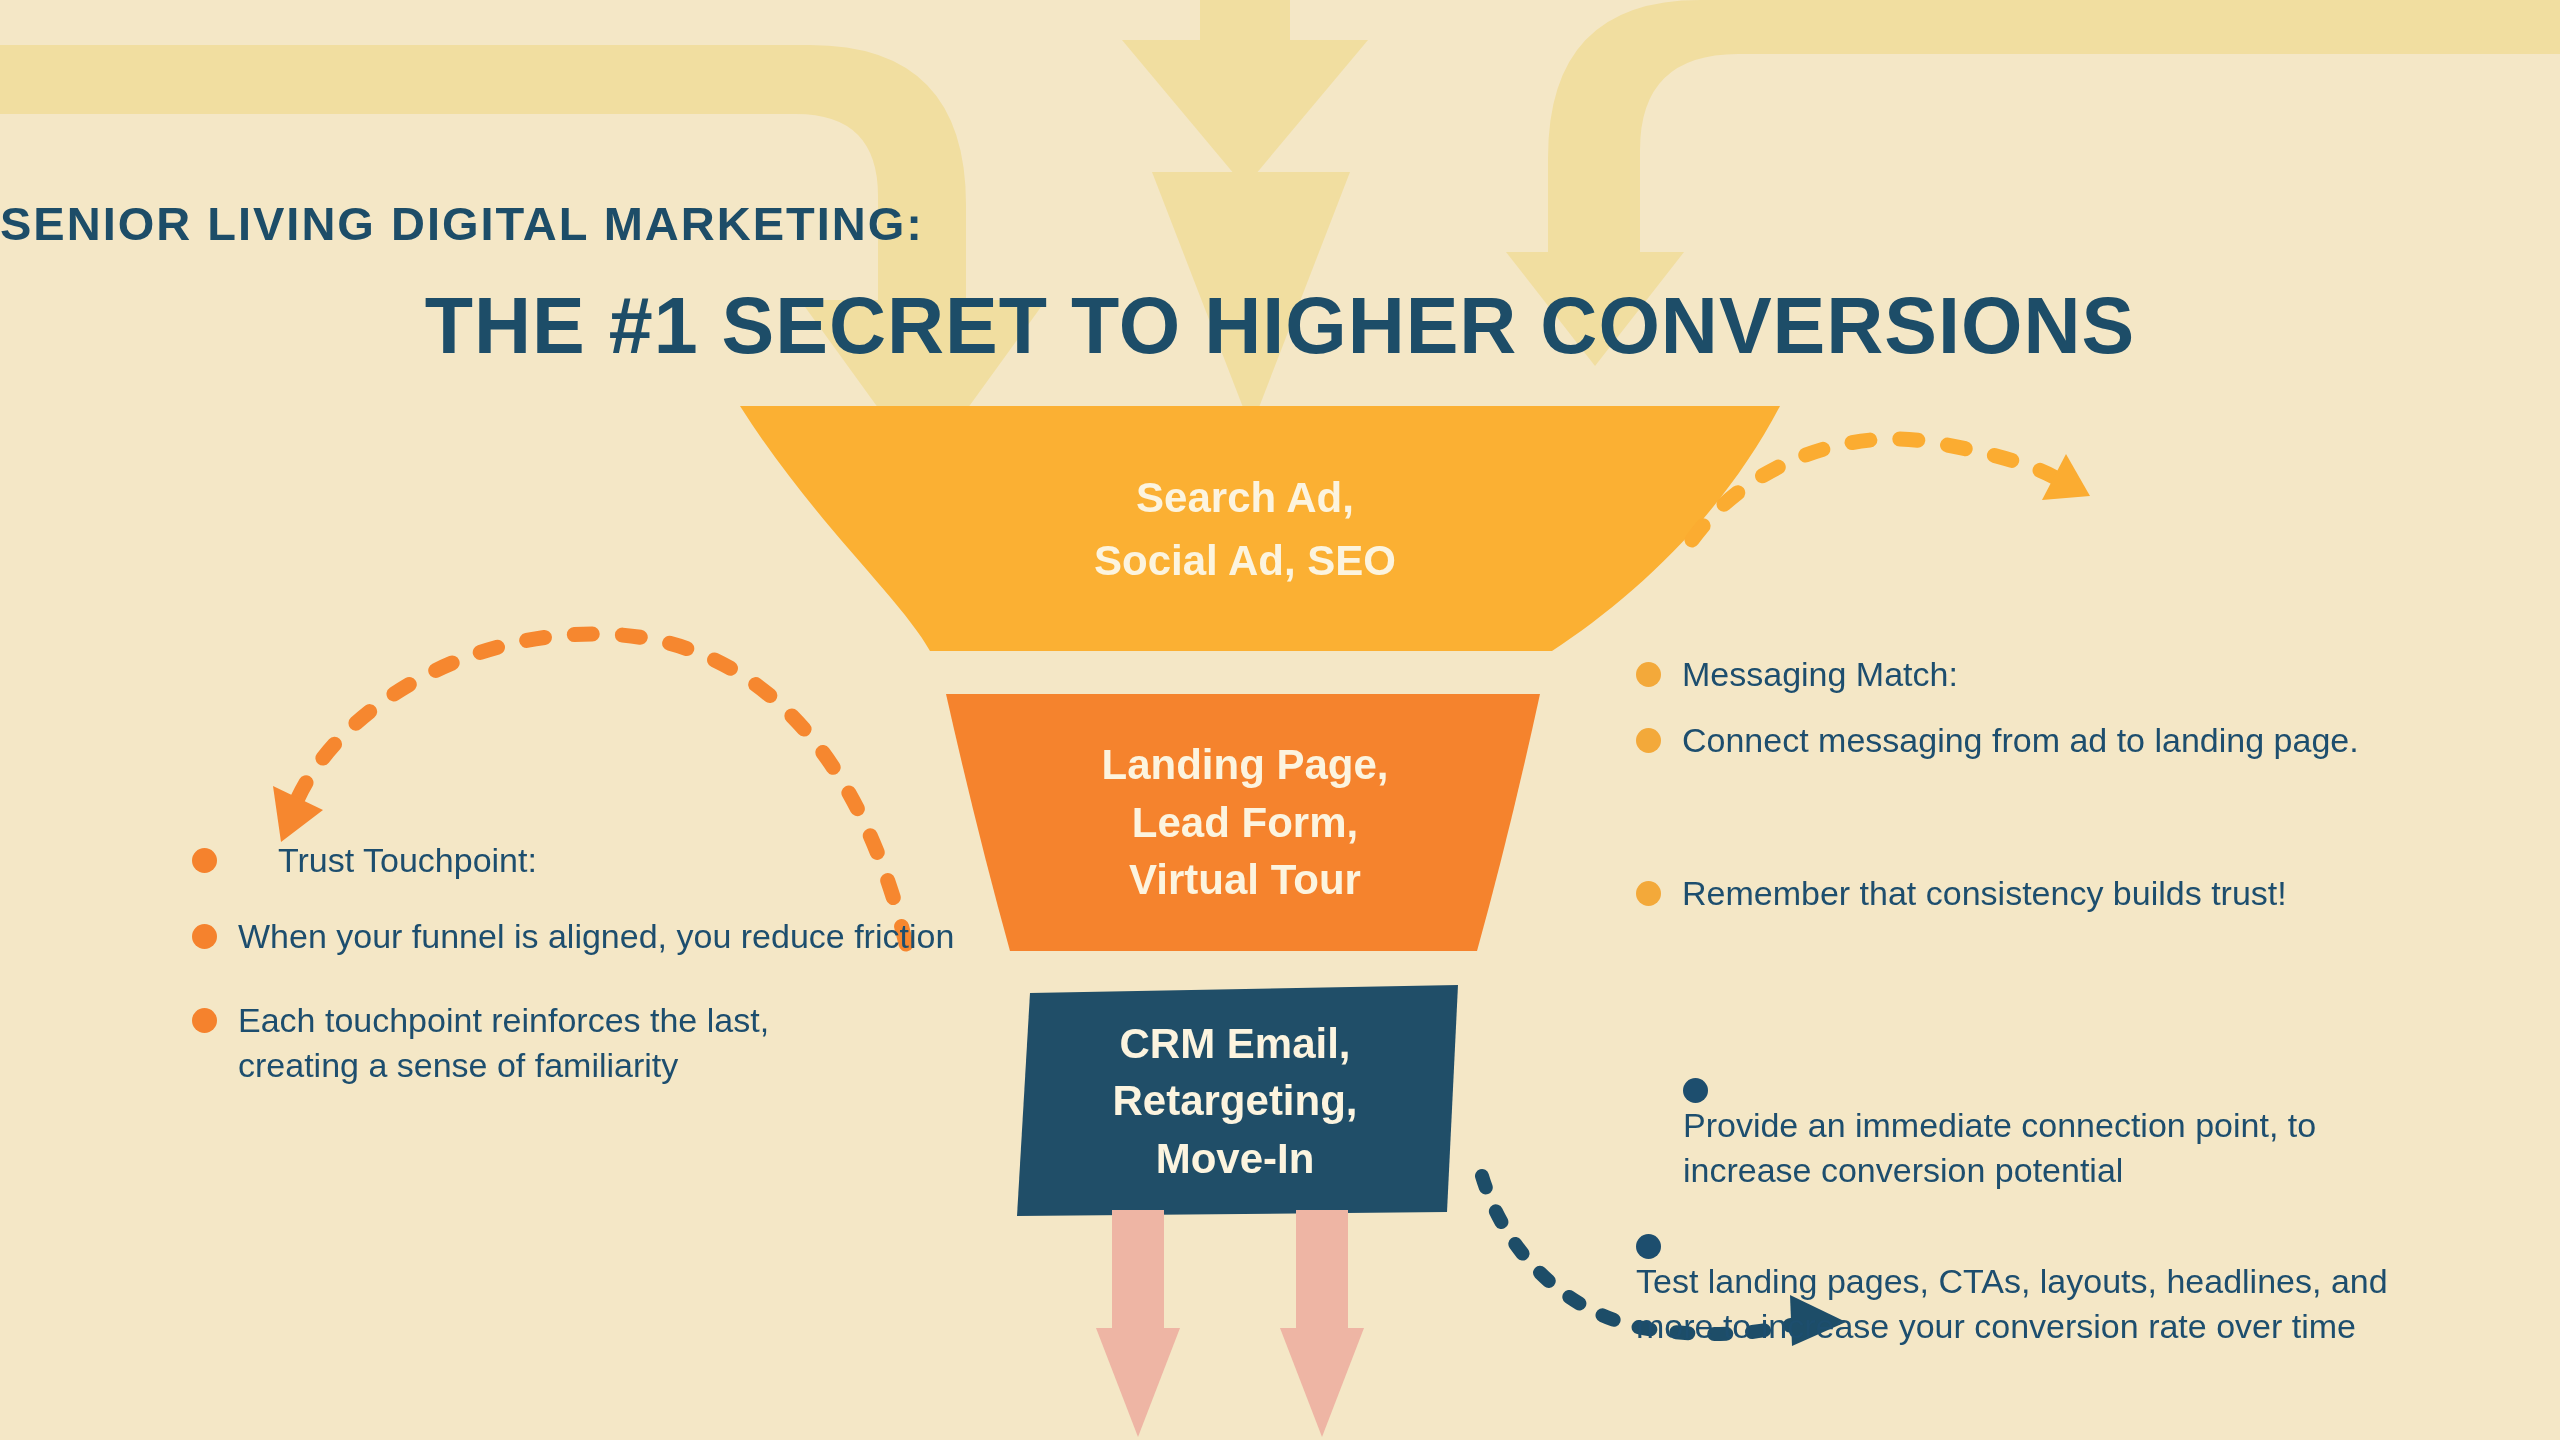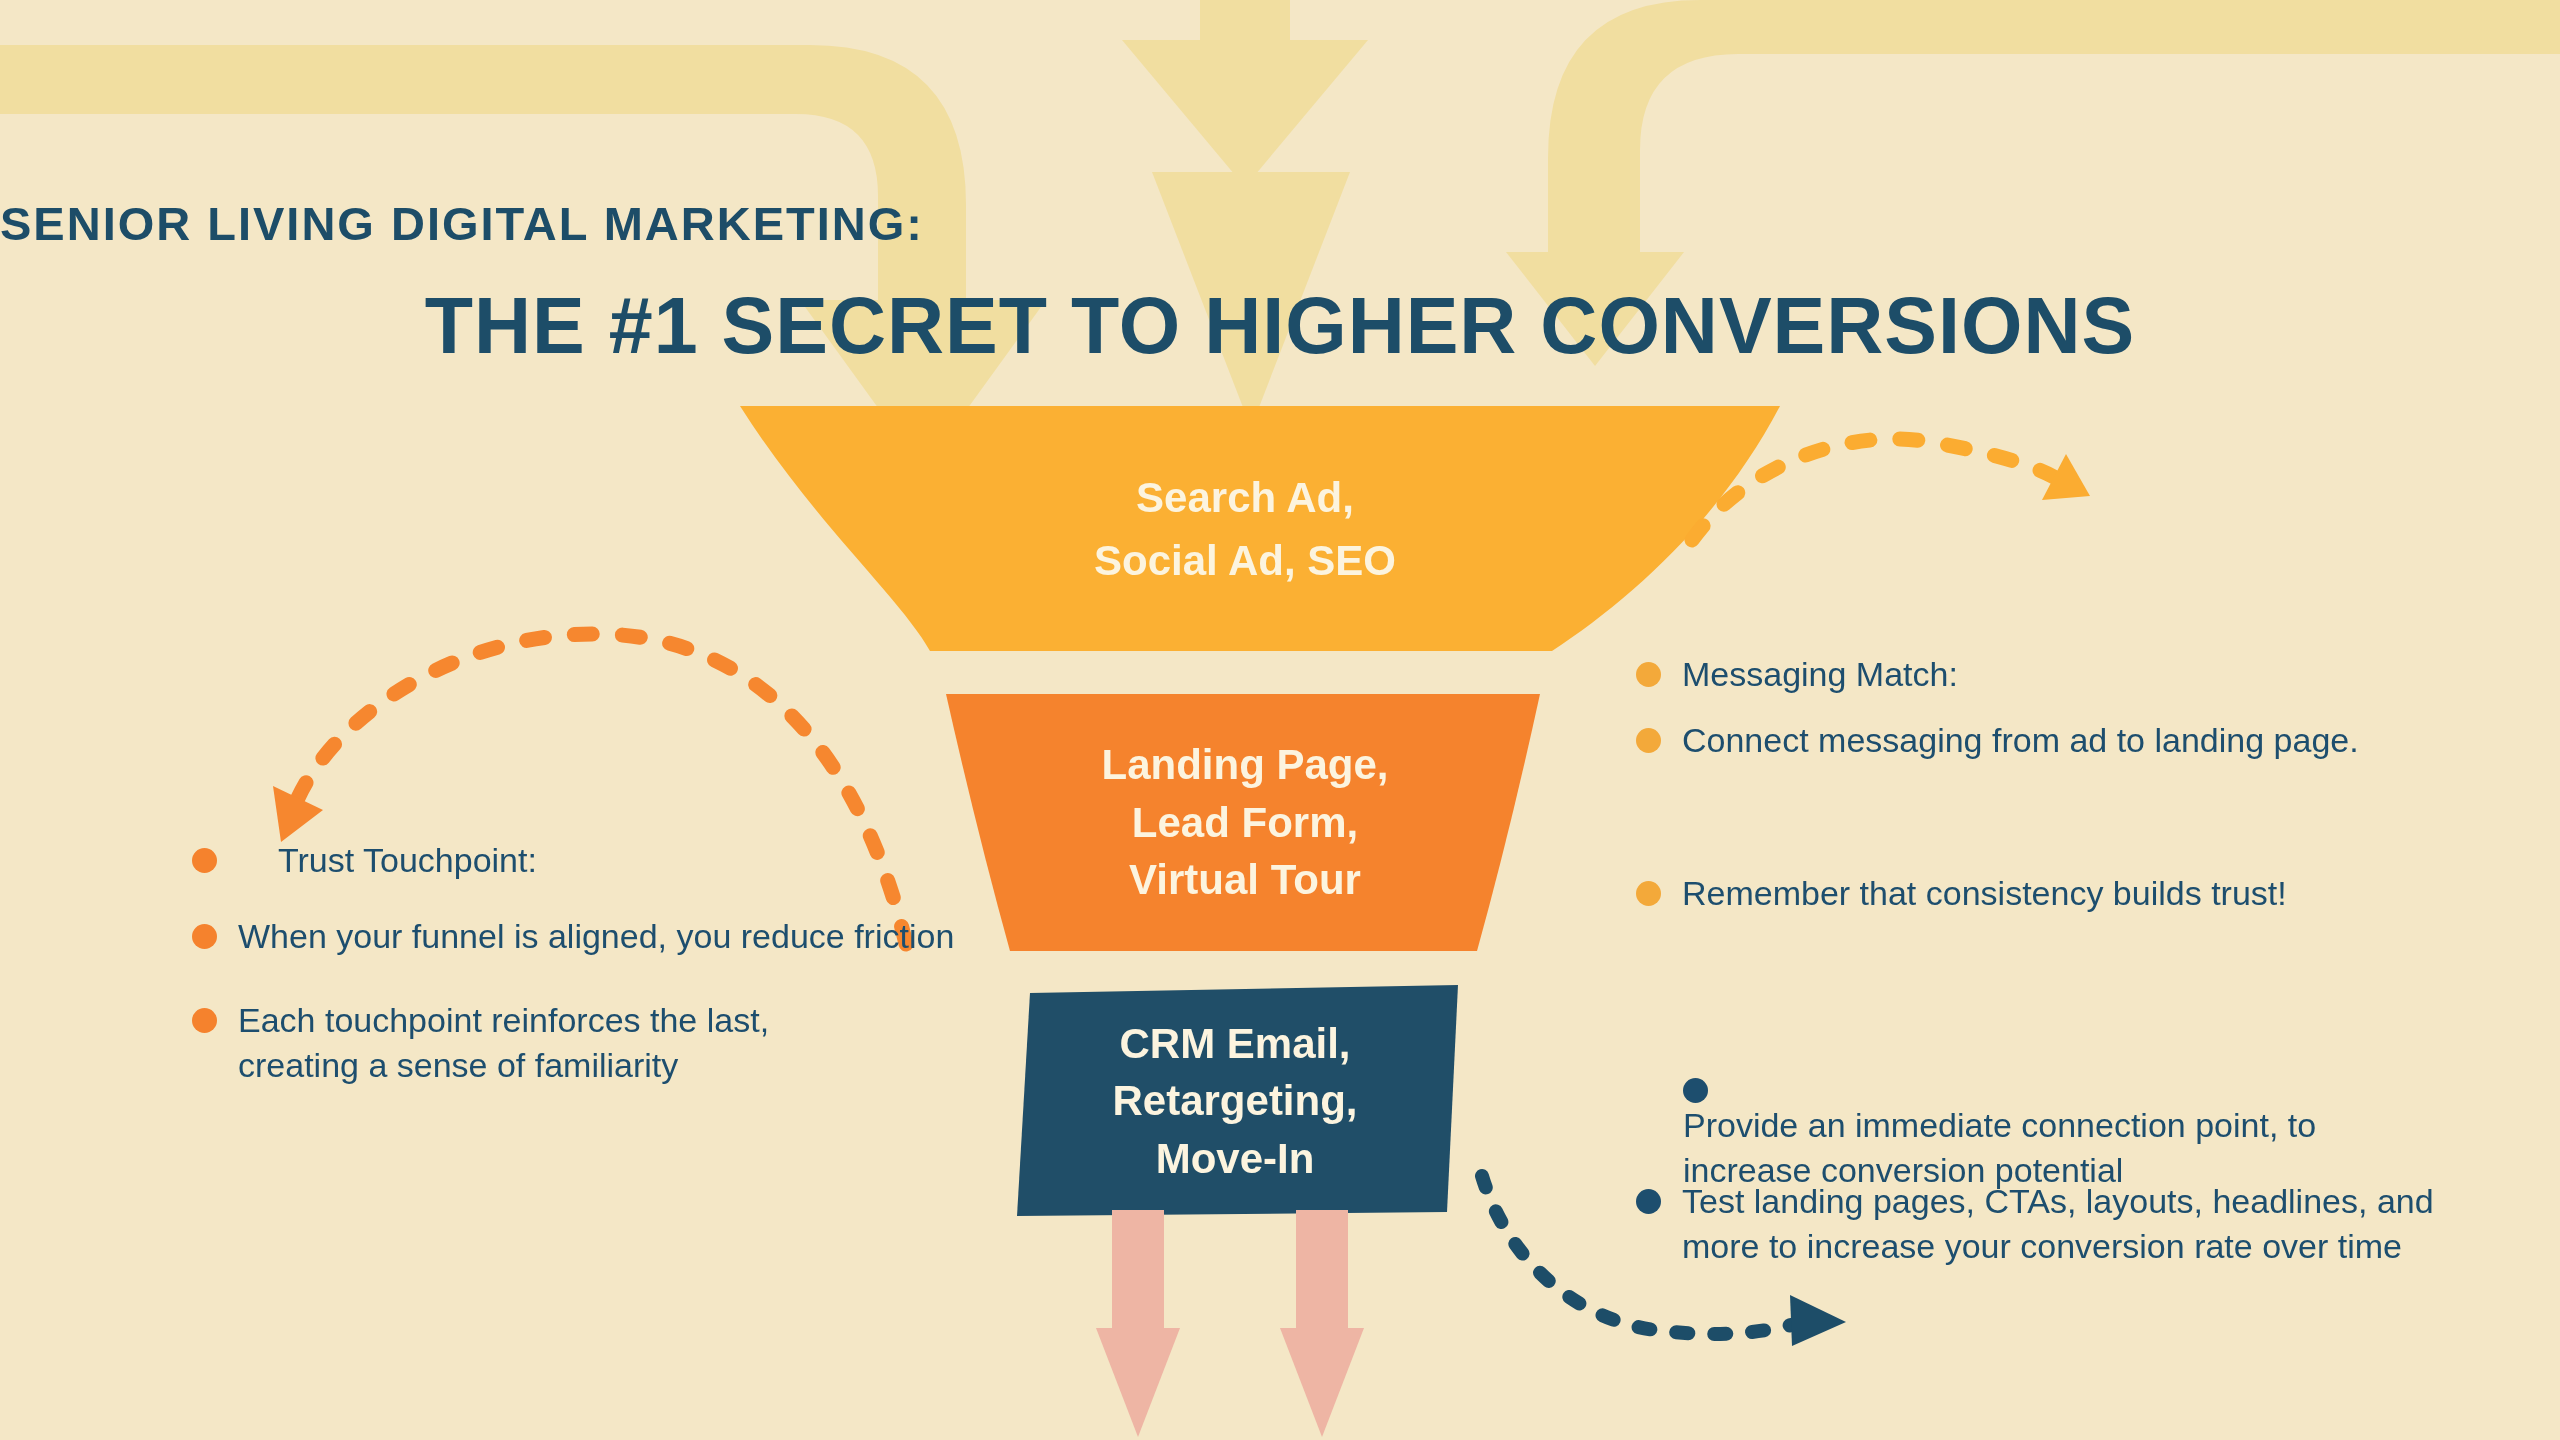--- a/index.html
+++ b/index.html
@@ -97,19 +97,19 @@
   <div class="note-row" style="left:1636px;top:846px;margin-top:25px;">
     <span class="dot dot-amber"></span>
     <span class="pre">Remember that consistency builds trust!</span>
   </div>
 
   <div class="note-row" style="left:1683px;top:1068px;flex-direction:column;">
     <span class="dot dot-navy"></span>
     <span class="pre">Provide an immediate connection point, to
 increase conversion potential</span>
   </div>
-  <div class="note-row" style="left:1636px;top:1179px;">
+  <div class="note-row" style="left:1636px;top:1224px;flex-direction:column;">
     <span class="dot dot-navy"></span>
     <span class="pre">Test landing pages, CTAs, layouts, headlines, and
 more to increase your conversion rate over time</span>
   </div>
 
 </div>
 
 </body></html>

